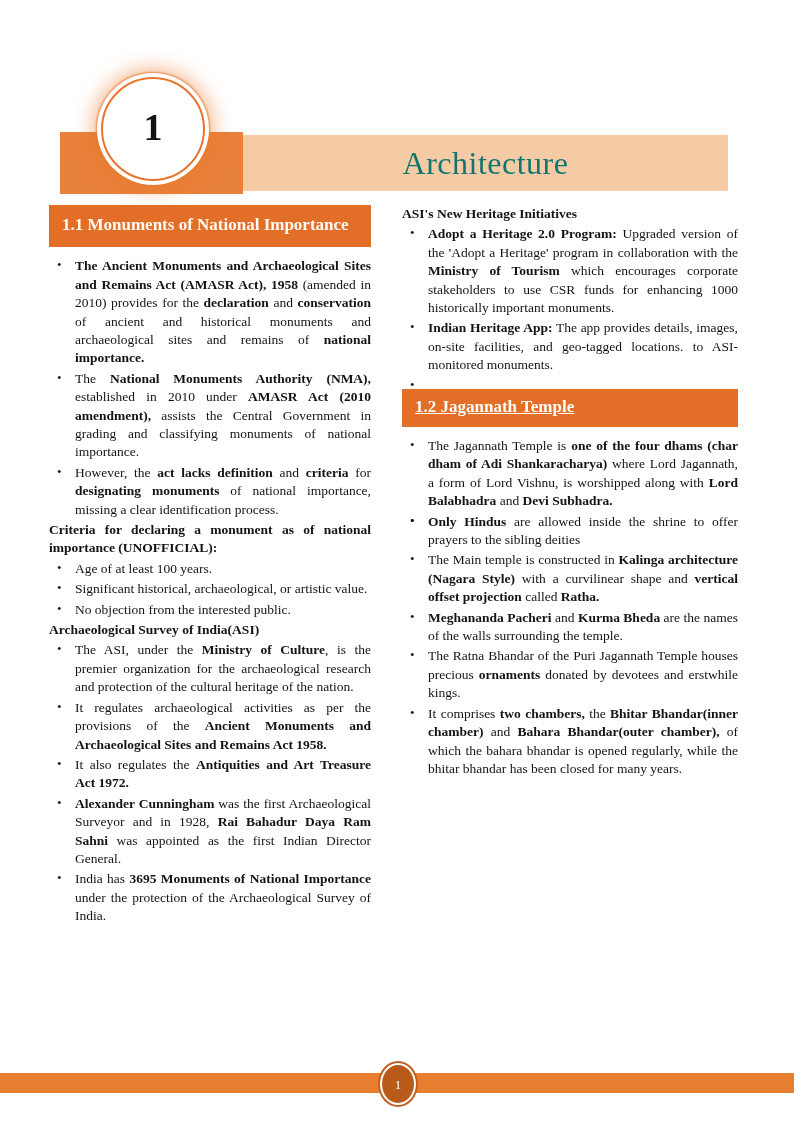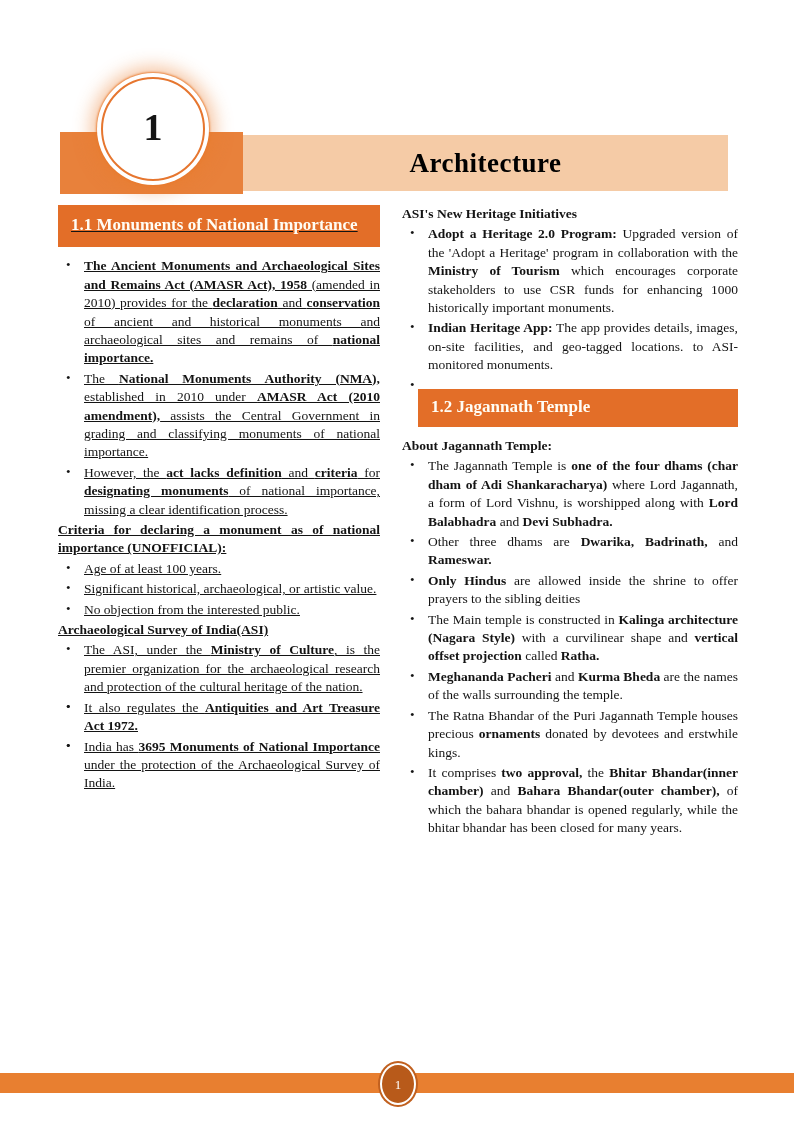--- a/index.html
+++ b/index.html
@@ -15,43 +15,43 @@
   .band-orange{
     position:absolute;left:60px;top:132px;width:183px;height:62px;
     background:#e8813b;
   }
   .band-peach{
     position:absolute;left:243px;top:135px;width:485px;height:56px;
     background:#f5cba6;
     display:flex;align-items:center;justify-content:center;
   }
   .chapter-title{
-    font-size:27px;font-weight:bold;color:#000000;letter-spacing:.5px;
+    font-size:32px;font-weight:normal;color:#0f766e;letter-spacing:.5px;
   }
   .chapter-badge{
     position:absolute;left:101px;top:77px;width:100px;height:100px;
     background:#ffffff;border:2px solid #e6762f;border-radius:50%;
     box-shadow:0 0 0 4px #ffffff,0 0 2px 5px rgba(233,121,43,.85),0 0 18px 10px rgba(233,121,43,.45);
     display:flex;align-items:center;justify-content:center;
   }
   .chapter-badge .num{
     font-size:38px;font-weight:bold;color:#141414;line-height:1;
     transform:translateY(-2px);
   }
   
   .col{position:absolute;top:205px;font-size:13.5px;line-height:18.4px;}
-  .col-left{left:58px;width:322px;text-decoration:underline;}
+  .col-left{left:49px;width:322px;}
   .col-right{left:402px;width:336px;}
   .section-bar{
     background:#e36e28;color:#fffdf5;
     font-weight:bold;font-size:17px;line-height:1.55;
     padding:7px 12px 9px 13px;
   }
   .section-bar.first{margin-bottom:10px;}
-  .col-right .section-bar{margin:14px 0 10px 16px;padding:5px 18px 7px 13px;}
+  .col-right .section-bar{margin:14px 0 10px 0;padding:5px 18px 7px 13px;text-decoration:underline;}
   .blk{margin-bottom:2px;}
   .heading{font-weight:bold;text-align:justify;}
   .bullet{position:relative;padding-left:26px;text-align:justify;}
   .bullet .dot{position:absolute;left:8px;top:-1px;font-size:13px;}
   
   .footer-bar{
     position:absolute;left:0;top:1073px;width:794px;height:20px;
     background:#e87f30;
   }
   .footer-badge{
@@ -80,42 +80,41 @@
     <div>
         <div class="blk bullet"><span class="dot">•</span><span class="txt"><b>The Ancient Monuments and Archaeological Sites and Remains Act (AMASR Act), 1958</b> (amended in 2010) provides for the <b>declaration</b> and <b>conservation</b> of ancient and historical monuments and archaeological sites and remains of <b>national importance.</b></span></div>
         <div class="blk bullet"><span class="dot">•</span><span class="txt">The <b>National Monuments Authority (NMA),</b> established in 2010 under <b>AMASR Act (2010 amendment),</b> assists the Central Government in grading and classifying monuments of national importance.</span></div>
         <div class="blk bullet"><span class="dot">•</span><span class="txt">However, the <b>act lacks definition</b> and <b>criteria</b> for <b>designating monuments</b> of national importance, missing a clear identification process.</span></div>
         <div class="blk heading">Criteria for declaring a monument as of national importance (UNOFFICIAL):</div>
         <div class="blk bullet"><span class="dot">•</span><span class="txt">Age of at least 100 years.</span></div>
         <div class="blk bullet"><span class="dot">•</span><span class="txt">Significant historical, archaeological, or artistic value.</span></div>
         <div class="blk bullet"><span class="dot">•</span><span class="txt">No objection from the interested public.</span></div>
         <div class="blk heading">Archaeological Survey of India(ASI)</div>
         <div class="blk bullet"><span class="dot">•</span><span class="txt">The ASI, under the <b>Ministry of Culture</b>, is the premier organization for the archaeological research and protection of the cultural heritage of the nation.</span></div>
-        <div class="blk bullet"><span class="dot">•</span></div>
+        <div class="blk bullet"><span class="dot">•</span><span class="txt">It regulates archaeological activities as per the provisions of the <b>Ancient Monuments and Archaeological Sites and Remains Act 1958.</b></span></div>
         <div class="blk bullet"><span class="dot">•</span><span class="txt">It also regulates the <b>Antiquities and Art Treasure Act 1972.</b></span></div>
-        <div class="blk bullet"><span class="dot">•</span></div>
+        <div class="blk bullet"><span class="dot">•</span><span class="txt"><b>Alexander Cunningham</b> was the first Archaeological Surveyor and in 1928, <b>Rai Bahadur Daya Ram Sahni</b> was appointed as the first Indian Director General.</span></div>
         <div class="blk bullet"><span class="dot">•</span><span class="txt">India has <b>3695 Monuments of National Importance</b> under the protection of the Archaeological Survey of India.</span></div>
       </div>
   </div>
 
   <div class="col col-right">
     <div>
         <div class="blk heading">ASI's New Heritage Initiatives</div>
         <div class="blk bullet"><span class="dot">•</span><span class="txt"><b>Adopt a Heritage 2.0 Program:</b> Upgraded version of the 'Adopt a Heritage' program in collaboration with the <b>Ministry of Tourism</b> which encourages corporate stakeholders to use CSR funds for enhancing 1000 historically important monuments.</span></div>
         <div class="blk bullet"><span class="dot">•</span><span class="txt"><b>Indian Heritage App:</b> The app provides details, images, on-site facilities, and geo-tagged locations. to ASI-monitored monuments.</span></div>
         <div class="blk bullet"><span class="dot">•</span></div>
         <div class="section-bar">1.2 Jagannath Temple</div>
-        <div class="blk heading">About Jagannath Temple:</div>
         <div class="blk bullet"><span class="dot">•</span><span class="txt">The Jagannath Temple is <b>one of the four dhams (char dham of Adi Shankaracharya)</b> where Lord Jagannath, a form of Lord Vishnu, is worshipped along with <b>Lord Balabhadra</b> and <b>Devi Subhadra.</b></span></div>
-        <div class="blk bullet"><span class="dot">•</span><span class="txt">Other three dhams are <b>Dwarika, Badrinath,</b> and <b>Rameswar.</b></span></div>
+        <div class="blk bullet"><span class="dot">•</span></div>
         <div class="blk bullet"><span class="dot">•</span><span class="txt"><b>Only Hindus</b> are allowed inside the shrine to offer prayers to the sibling deities</span></div>
         <div class="blk bullet"><span class="dot">•</span><span class="txt">The Main temple is constructed in <b>Kalinga architecture (Nagara Style)</b> with a curvilinear shape and <b>vertical offset projection</b> called <b>Ratha.</b></span></div>
         <div class="blk bullet"><span class="dot">•</span><span class="txt"><b>Meghananda Pacheri</b> and <b>Kurma Bheda</b> are the names of the walls surrounding the temple.</span></div>
         <div class="blk bullet"><span class="dot">•</span><span class="txt">The Ratna Bhandar of the Puri Jagannath Temple houses precious <b>ornaments</b> donated by devotees and erstwhile kings.</span></div>
-        <div class="blk bullet"><span class="dot">•</span><span class="txt">It comprises <b>two approval,</b> the <b>Bhitar Bhandar(inner chamber)</b> and <b>Bahara Bhandar(outer chamber),</b> of which the bahara bhandar is opened regularly, while the bhitar bhandar has been closed for many years.</span></div>
+        <div class="blk bullet"><span class="dot">•</span><span class="txt">It comprises <b>two chambers,</b> the <b>Bhitar Bhandar(inner chamber)</b> and <b>Bahara Bhandar(outer chamber),</b> of which the bahara bhandar is opened regularly, while the bhitar bhandar has been closed for many years.</span></div>
       </div>
   </div>
 
   <div class="footer-bar"></div>
   <div class="footer-badge">
     <span class="pnum">1</span>
   </div>
 
 </div>
 

